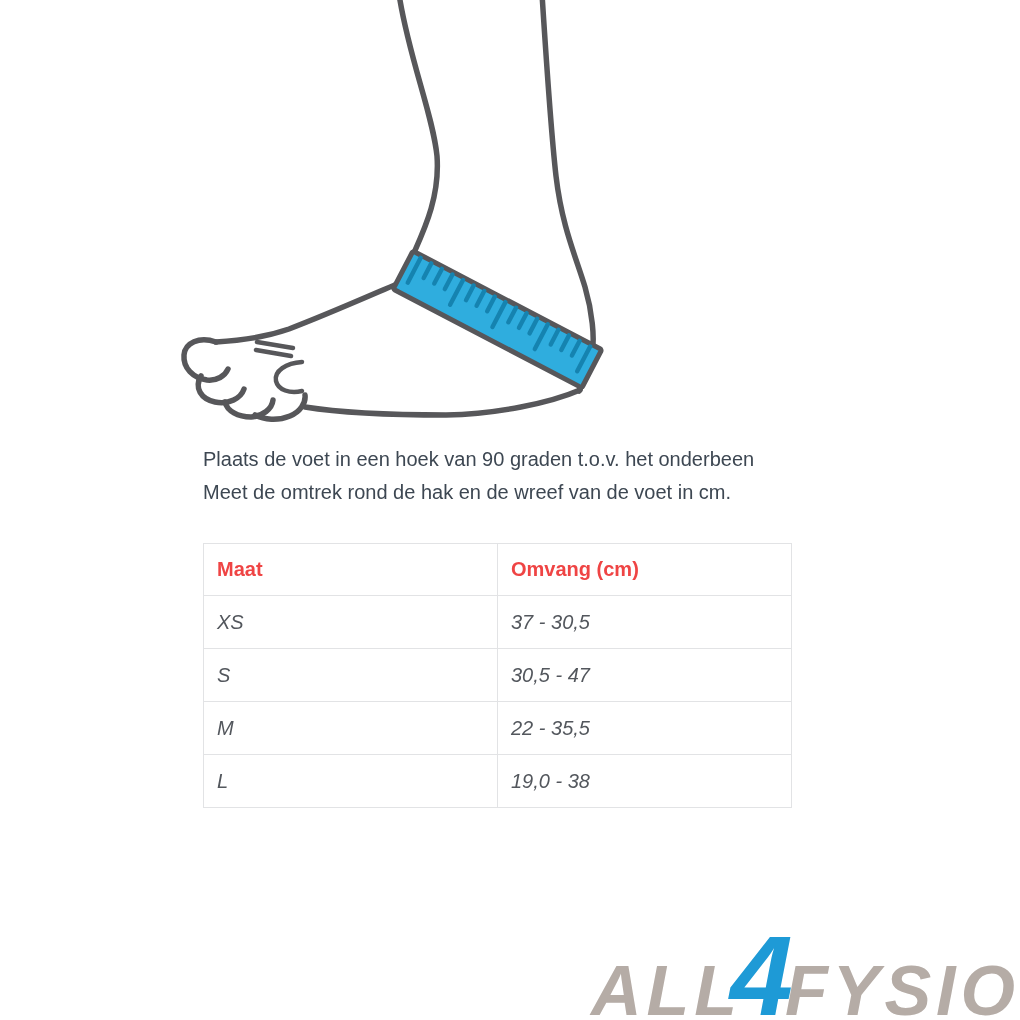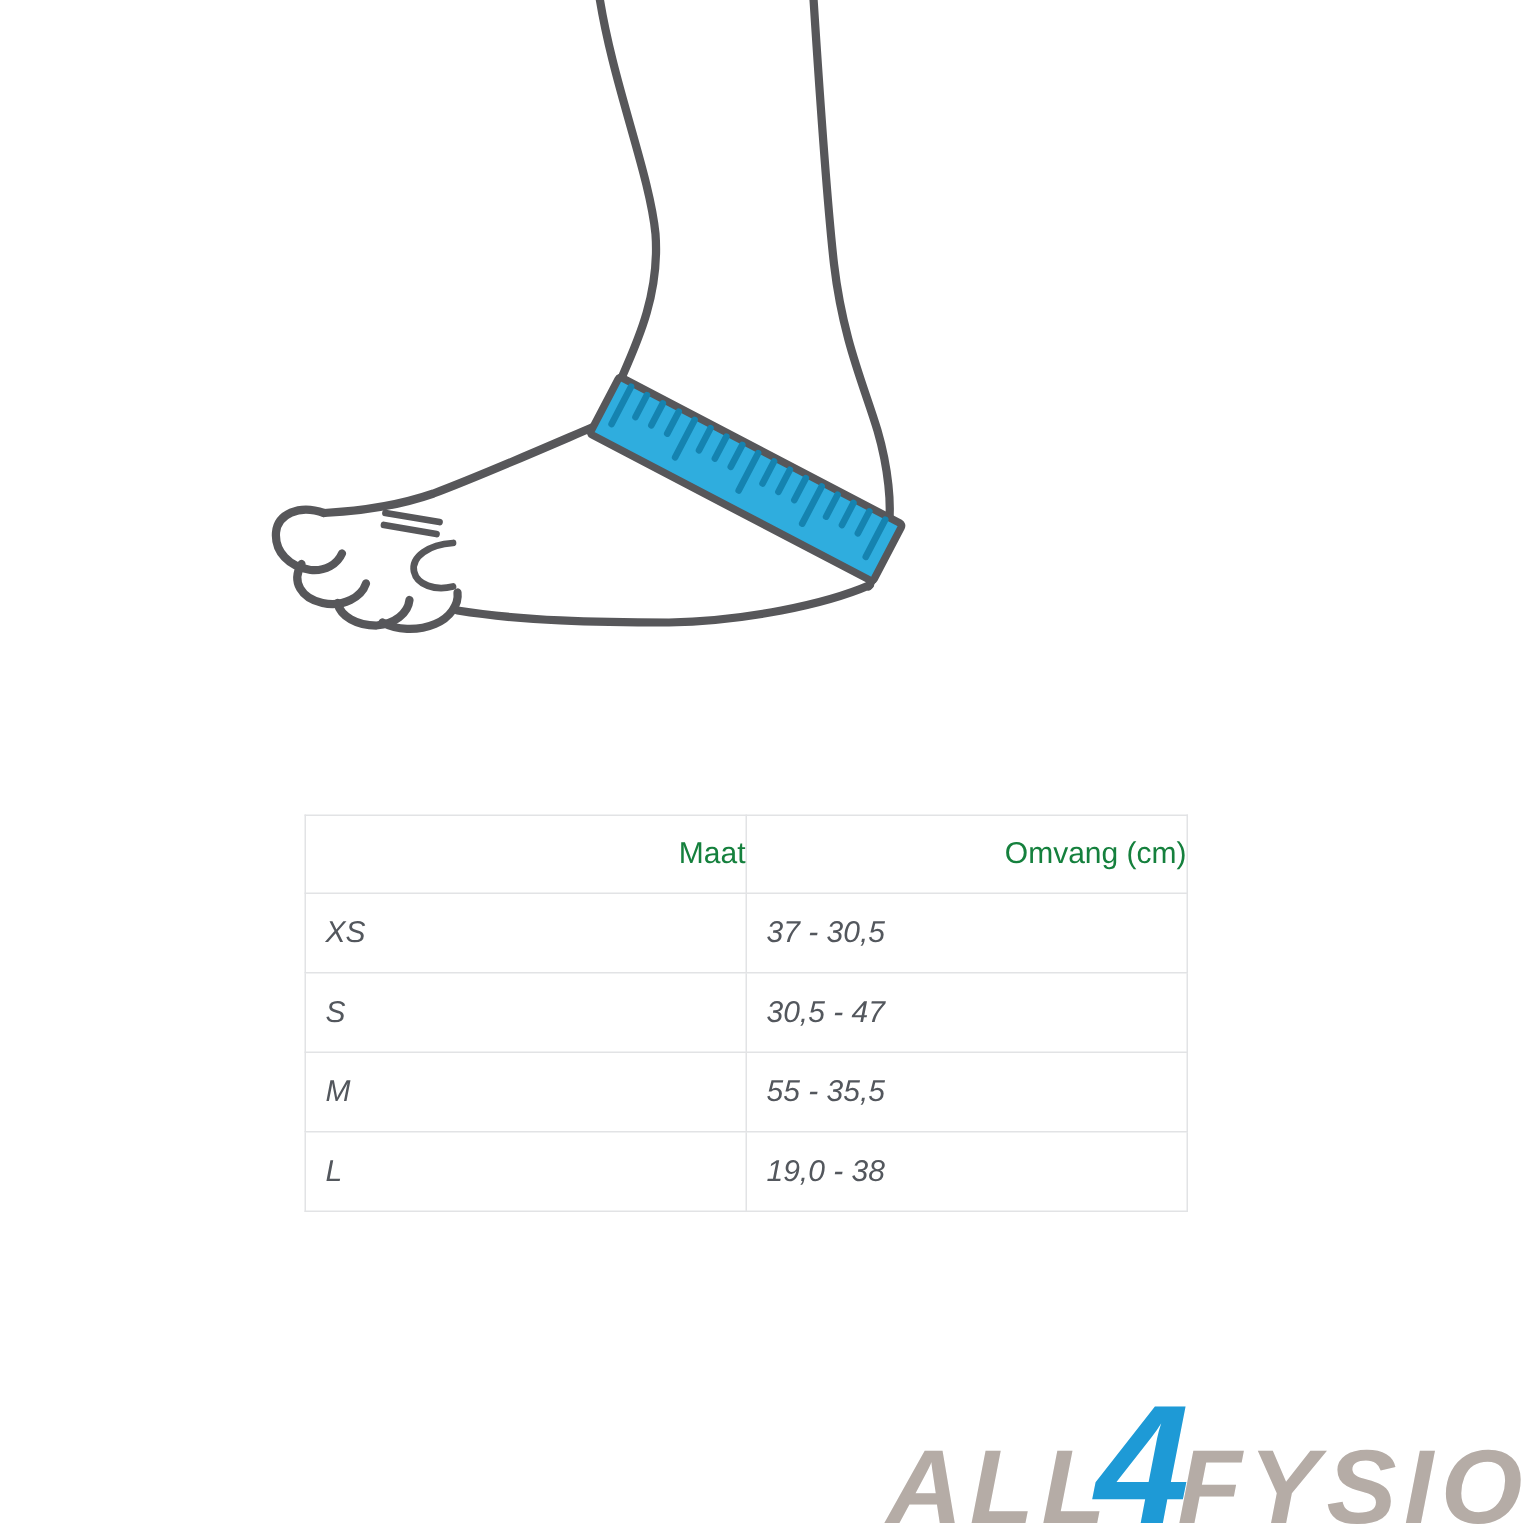--- a/index.html
+++ b/index.html
@@ -17,21 +17,21 @@
   
   .size-table{
     position:absolute;left:203px;top:543px;width:588px;
     border-collapse:collapse;table-layout:fixed;
     font-size:20px;color:#53575d;
   }
   .size-table th,.size-table td{
     border:1px solid #e2e3e5;text-align:left;vertical-align:middle;
     padding:0 0 0 13px;
   }
-  .size-table th{height:51px;font-weight:normal;color:#15803d;text-align:right;}
+  .size-table th{height:51px;font-weight:bold;color:#ef4444;}
   .size-table td{height:52px;font-weight:normal;font-style:italic;}
   .size-table col.c1{width:294px;}
   .size-table col.c2{width:294px;}
   
   .logo{
     position:absolute;left:591px;top:934px;
     display:flex;align-items:baseline;white-space:nowrap;
     font-style:italic;font-weight:bold;
   }
   .logo .logo-gray{font-size:70px;line-height:84px;letter-spacing:5px;color:#b5aca6;}
@@ -76,20 +76,24 @@
           <line x1="141.45" y1="2.5" x2="141.45" y2="19"></line>
           <line x1="153.39999999999998" y1="2.5" x2="153.39999999999998" y2="30.5"></line>
           <line x1="165.35" y1="2.5" x2="165.35" y2="19"></line>
           <line x1="177.29999999999998" y1="2.5" x2="177.29999999999998" y2="19"></line>
           <line x1="189.25" y1="2.5" x2="189.25" y2="19"></line>
           <line x1="201.2" y1="2.5" x2="201.2" y2="30.5"></line>
         </g>
     </g>
   </svg>
 
+  <div class="instructions">
+    <div>Plaats de voet in een hoek van 90 graden t.o.v. het onderbeen</div>
+    <div>Meet de omtrek rond de hak en de wreef van de voet in cm.</div>
+  </div>
 
   <table class="size-table">
     <colgroup>
         <col class="c1">
         <col class="c2">
       </colgroup>
     <thead>
       <tr>
         <th>Maat</th>
         <th>Omvang (cm)</th>
@@ -99,21 +103,21 @@
         <tr>
           <td>XS</td>
           <td>37 - 30,5</td>
         </tr>
         <tr>
           <td>S</td>
           <td>30,5 - 47</td>
         </tr>
         <tr>
           <td>M</td>
-          <td>55 - 35,5</td>
+          <td>22 - 35,5</td>
         </tr>
         <tr>
           <td>L</td>
           <td>19,0 - 38</td>
         </tr>
       </tbody>
   </table>
 
   <div class="logo">
     <span class="logo-gray">ALL</span>

